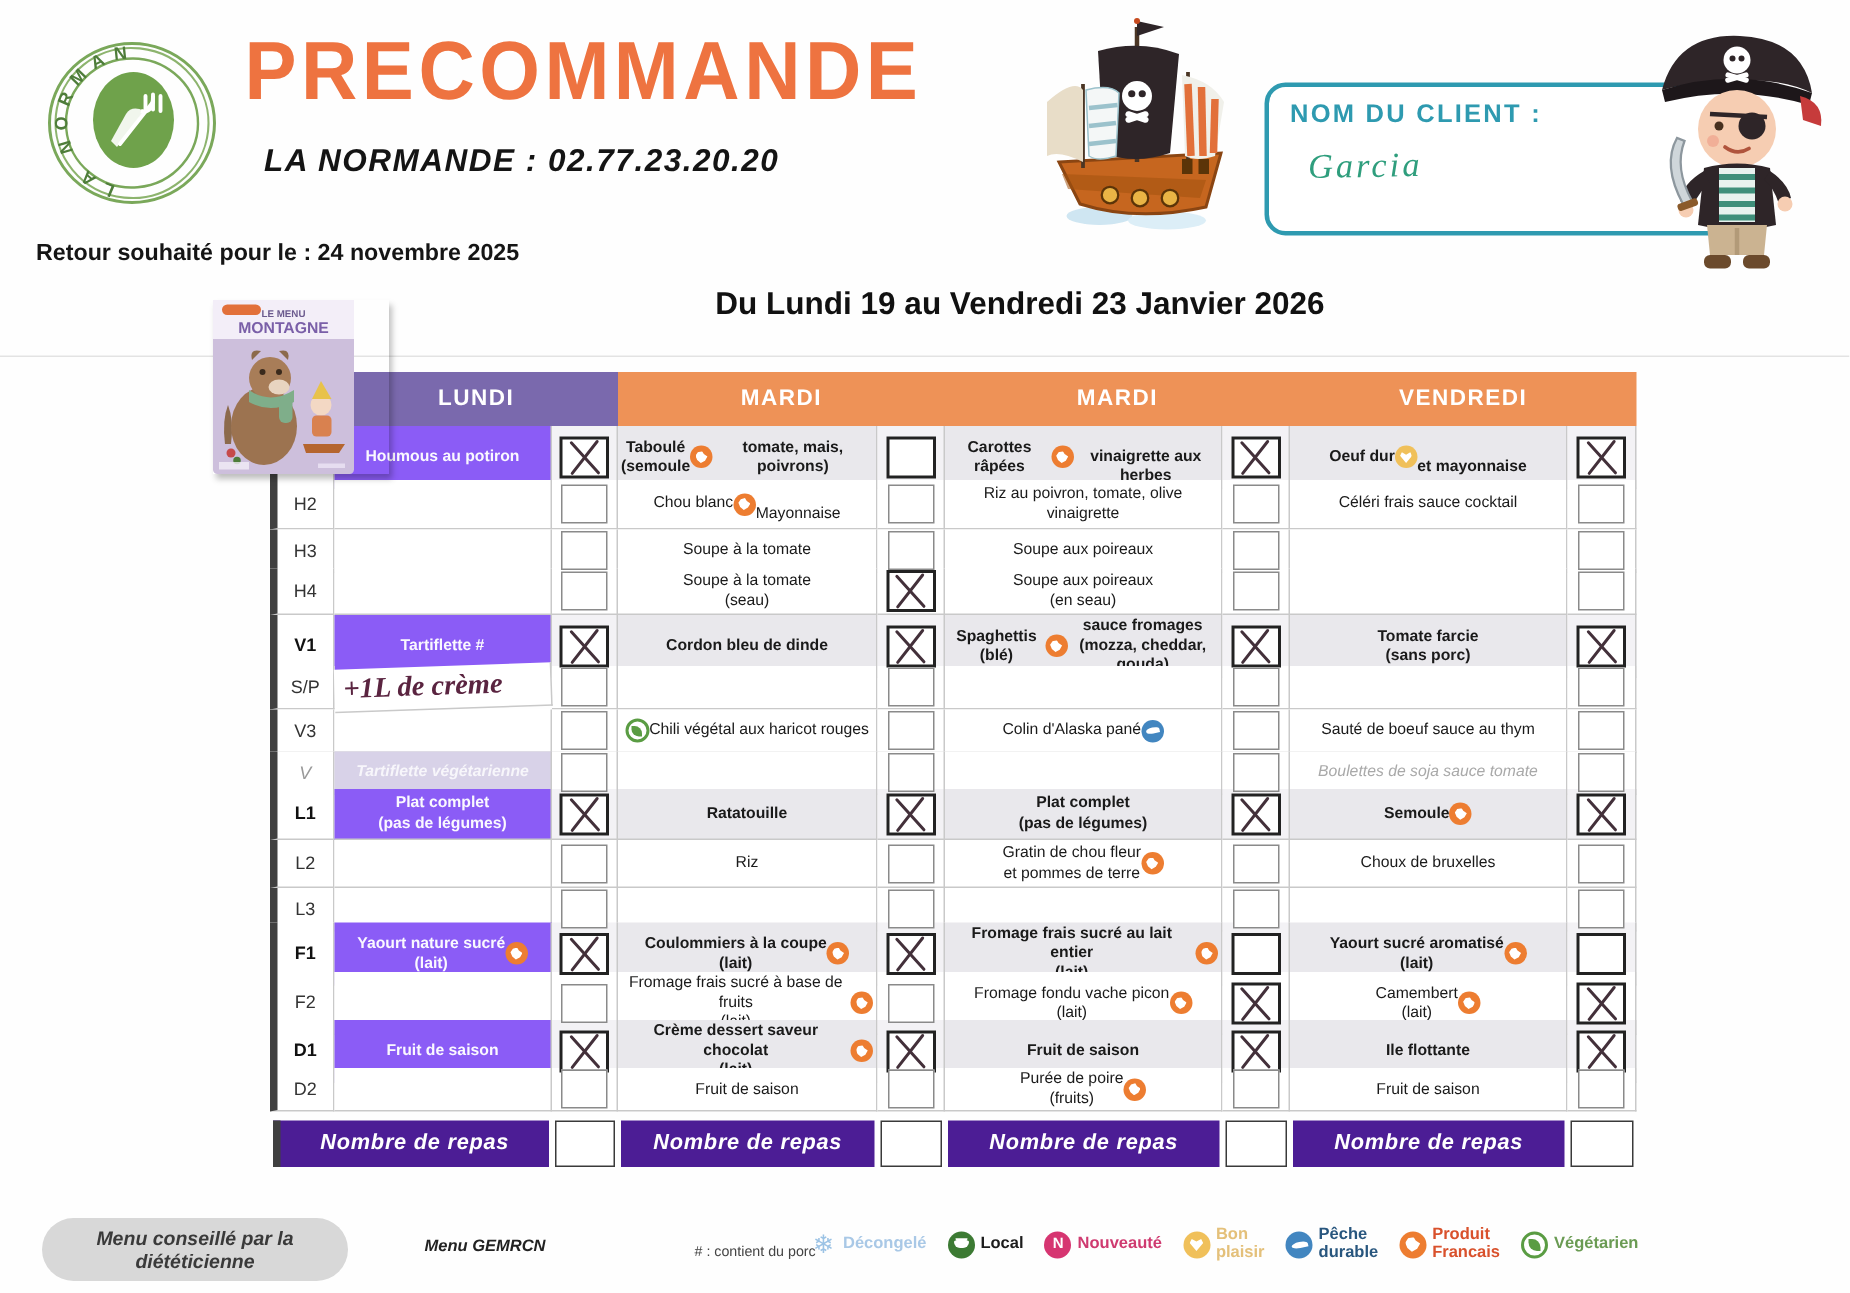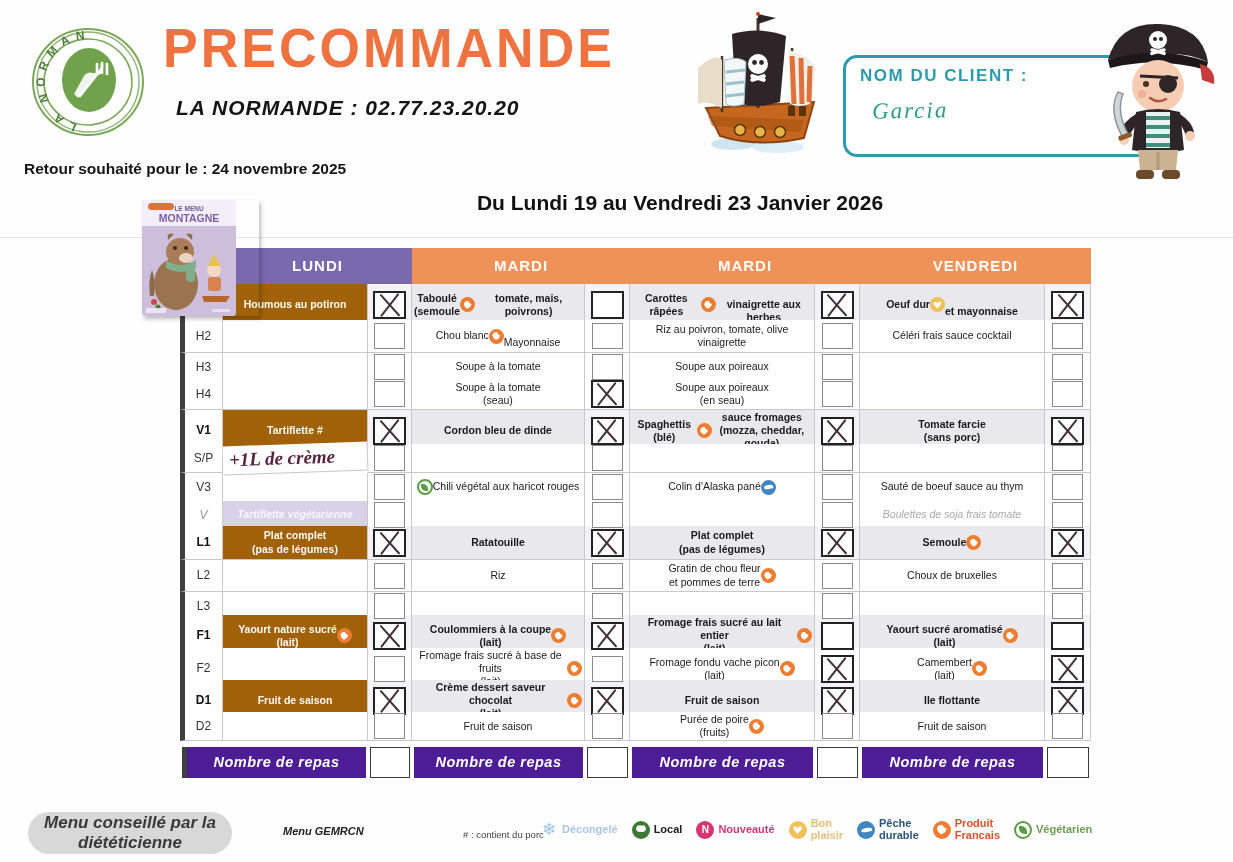--- a/index.html
+++ b/index.html
@@ -26,21 +26,21 @@
         text-align:center;font-size:10.5px;line-height:1.25;padding:1px 2px;box-sizing:border-box;background:#fff;}
   .row .cell:first-child{border-left:5px solid #404040;}
   .hdr{border:none;color:#fff;font-weight:700;font-size:15px;letter-spacing:1px;}
   .hdr.purple{background:#7a69ad;}
   .hdr.orange{background:#ee9257;}
   .hdr.blank{background:transparent;}
   .lbl{font-size:12px;color:#333;background:#fff;justify-content:center;}
   .lbl.bold{font-weight:700;color:#111;}
   .lbl.ghost{color:#999;font-style:italic;}
   .shadedrow .txt{background:#e9e8ec;font-weight:700;}
-  .txt.lav{background:#a16207;color:rgba(255,255,255,0.96);font-weight:700;}
+  .txt.lav{background:#8b5cf6;color:rgba(255,255,255,0.96);font-weight:700;}
   .txt.lavghost{background:#d8d2e8;color:rgba(255,255,255,0.8);font-weight:700;font-style:italic;}
   .txt.ghost{color:#a9a9a9;font-style:italic;}
   .txt.hand{font-family:"Liberation Serif",cursive;font-style:italic;color:#5a2440;font-size:19px;
             justify-content:flex-start;padding-left:6px;transform:rotate(-2deg);font-weight:600;}
   .cbcol{background:#fff;}
   .shadedrow .cbcol{background:#f3f2f5;}
   .cbbox{width:29px;height:24px;border:1.4px solid #8a8a8a;background:#fff;position:relative;}
   .cbbox.strong{border:2.2px solid #222;}
   .cbbox.checked::before,.cbbox.checked::after{content:"";position:absolute;left:50%;top:50%;width:2.4px;height:120%;
             background:#43303a;border-radius:2px;}
@@ -62,21 +62,21 @@
   .ic-bp{background:#f0c05a;}
   .ic-bp::after{width:8px;height:8px;background:#fff;
       clip-path:polygon(50% 100%,0 40%,15% 10%,50% 30%,85% 10%,100% 40%);}
   .ic-veg{background:#fff;border:2px solid #5a9c43;width:12px;height:12px;}
   .ic-veg::after{width:7px;height:7px;background:#5a9c43;border-radius:0 70% 0 70%;}
   .ic-pd{background:#4286c0;}
   .ic-pd::after{width:9px;height:3.5px;background:#fff;border-radius:50% 50% 0 50%;transform:rotate(-12deg);}
 
   
   .diet-bubble{left:28px;top:812px;width:204px;height:42px;background:#d8d8d8;border-radius:22px;
-               display:flex;align-items:center;justify-content:center;font-size:17px;font-weight:700;
+               display:flex;align-items:center;justify-content:center;font-size:13px;font-weight:700;
                font-style:italic;color:#3a3a3a;text-align:center;padding:16px 8px;box-sizing:border-box;}
   .gemrcn{left:283px;top:825px;font-size:11px;font-weight:700;font-style:italic;color:#222;}
   .porknote{left:463px;top:829px;font-size:9.5px;color:#444;}
   .legend{left:540px;top:818px;width:690px;display:flex;align-items:center;gap:14px;}
   .litem{display:flex;align-items:center;gap:4px;}
   .litem .lbltxt{font-size:11px;font-weight:700;white-space:pre-line;line-height:1.05;}
   .lic{width:18px;height:18px;border-radius:50%;display:inline-flex;align-items:center;justify-content:center;flex:none;}
   .lic::after{content:"";display:block;}
   .lic-decongele{background:transparent;color:#9cc3e5;font-size:17px;}
   .lic-local{background:#3c7a33;}
@@ -385,21 +385,21 @@
         <div class="cbbox"></div>
       </div>
       <div class="cell txt"></div>
       <div class="cell cbcol">
         <div class="cbbox"></div>
       </div>
       <div class="cell txt"></div>
       <div class="cell cbcol">
         <div class="cbbox"></div>
       </div>
-      <div class="cell txt ghost">Boulettes de soja frais tomate</div>
+      <div class="cell txt ghost">Boulettes de soja sauce tomate</div>
       <div class="cell cbcol">
         <div class="cbbox"></div>
       </div>
     </div>
     <div class="row shadedrow" style="height: 34px;">
       <div class="cell lbl bold">L1</div>
       <div class="cell txt lav">Plat complet<br>(pas de légumes)</div>
       <div class="cell cbcol">
         <div class="cbbox checked strong"></div>
       </div>

